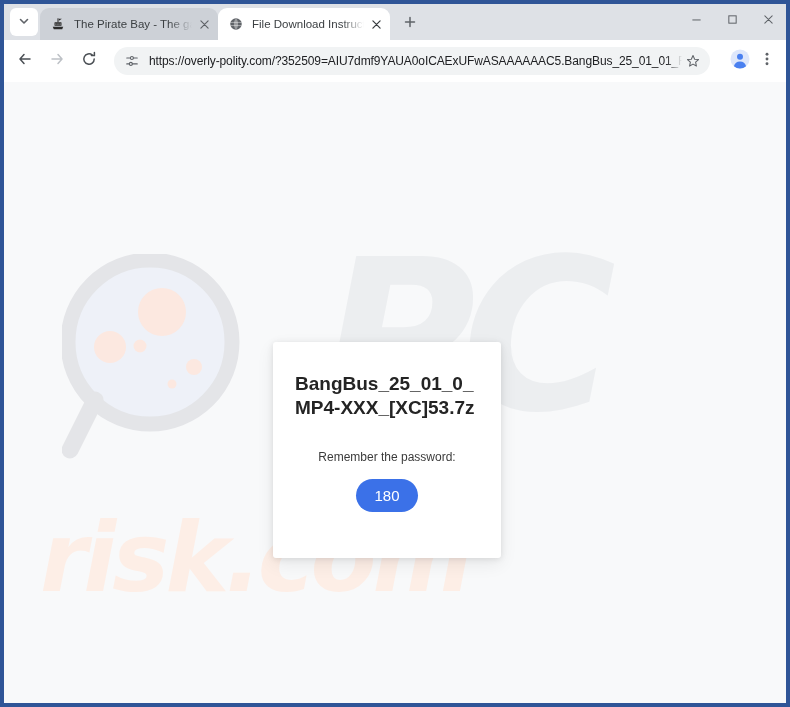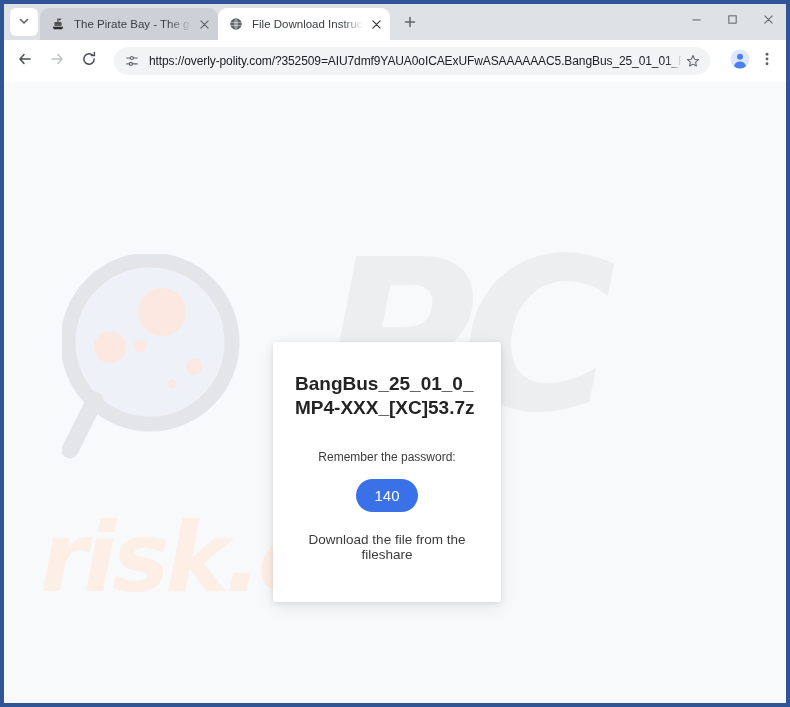--- a/index.html
+++ b/index.html
@@ -437,18 +437,17 @@
         <circle cx="132" cy="113" r="8" fill="#fce8e0"></circle>
         <circle cx="110" cy="130" r="4.5" fill="#fce8e0"></circle>
         <circle cx="88" cy="88" r="82" fill="none" stroke="#e4e5e8" stroke-width="15"></circle>
         <path d="M33 146 L8 196" stroke="#e4e5e8" stroke-width="17" stroke-linecap="round"></path>
       </svg>
     </div>
 
     <div id="download-card">
       <div id="file-title">BangBus_25_01_0_MP4-XXX_[XC]53.7z</div>
       <div id="password-label">Remember the password:</div>
-      <div id="password-pill">140</div>
-      <div id="fileshare-label">Download the file from the fileshare</div>
+      <div id="password-pill">180</div>
     </div>
 
   </div>
 </div>
 
 </body></html>

